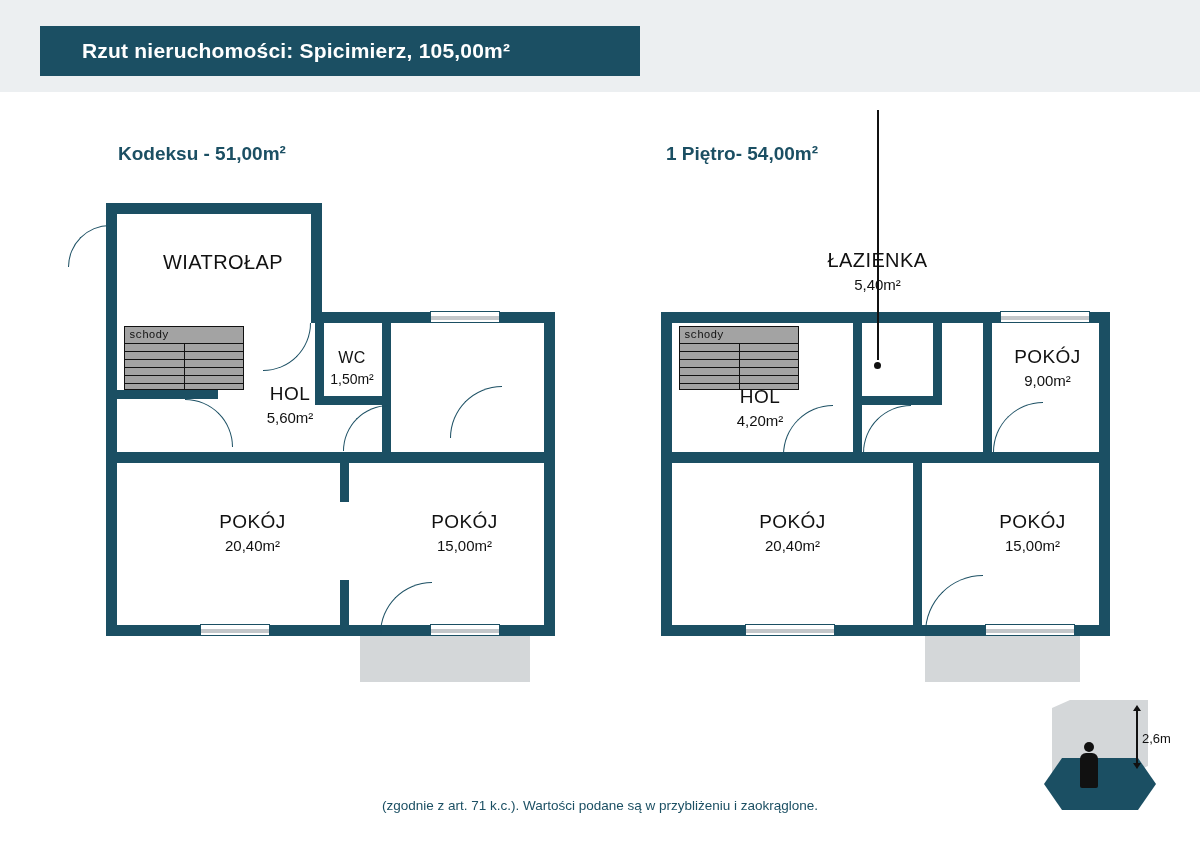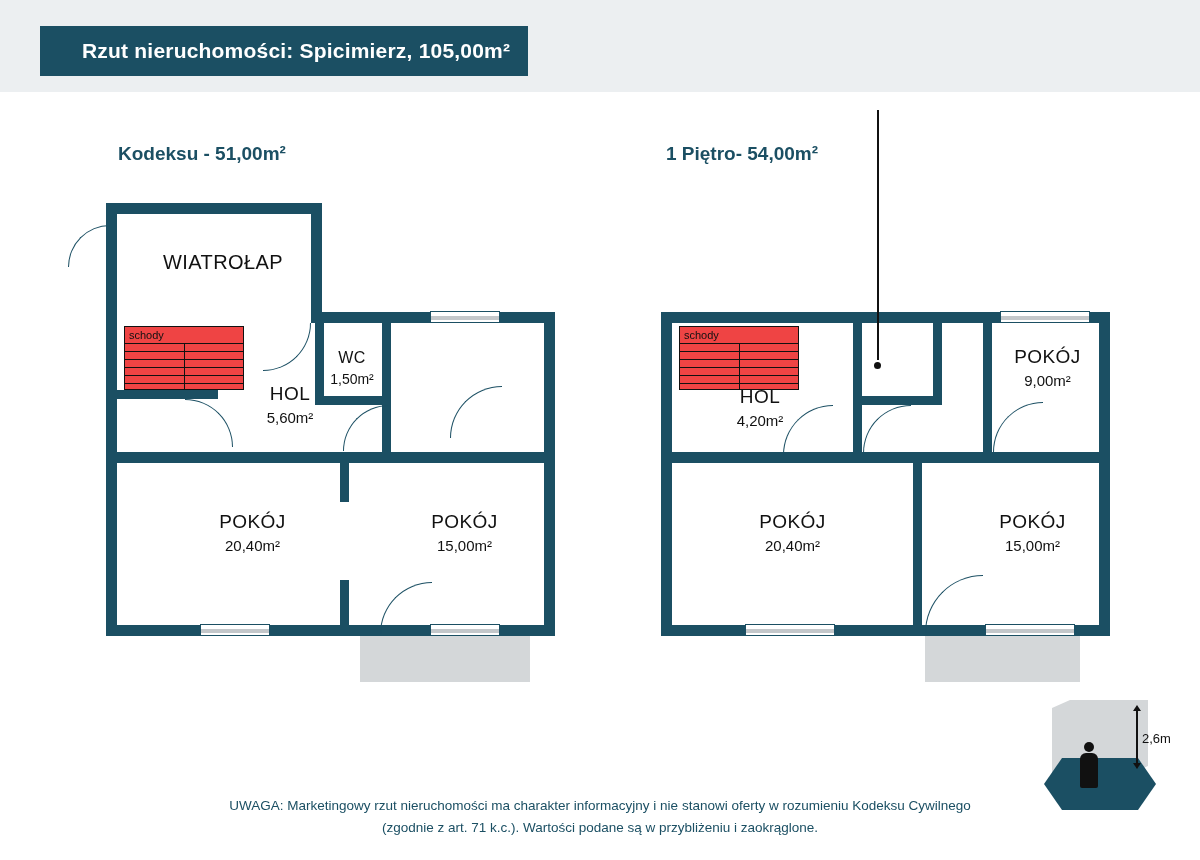--- a/index.html
+++ b/index.html
@@ -17,21 +17,21 @@
   
   .top-band {
     position: absolute;
     left: 0; top: 0;
     width: 1200px; height: 92px;
     background: #eceff1;
   }
   .title-box {
     position: absolute;
     left: 40px; top: 26px;
-    width: 488px; height: 50px;
+    width: 600px; height: 50px;
     background: #1b4f63;
     display: flex;
     align-items: center;
   }
   .title-box span {
     color: #ffffff;
     font-size: 21px;
     font-weight: bold;
     padding-left: 42px;
     letter-spacing: 0.2px;
@@ -106,22 +106,23 @@
     border: 1.5px solid #1b4f63;
     background: transparent;
   }
   .door.br { border-top: none; border-left: none; border-bottom-right-radius: 100%; }
   .door.tr { border-bottom: none; border-left: none; border-top-right-radius: 100%; }
   .door.tl { border-bottom: none; border-right: none; border-top-left-radius: 100%; }
 
   
   .stairs {
     position: absolute;
-    background: #ef4444;
+    background: #a3a3a3;
     border: 1.5px solid #111111;
+    font-family: Liberation Mono, monospace;
   }
   .stairs .lbl {
     position: absolute;
     left: 4px; top: 2px;
     font-size: 11px;
     color: #111111;
   }
   .stairs .step {
     position: absolute;
     left: 0; right: 0;
@@ -326,20 +327,24 @@
 
   <div class="dot" style="left:219px; top:172px;"></div>
 
   <div class="leader" style="left:222px; top:-80px; height:250px;"></div>
 
   <div class="door tl" style="left:128px; top:215px; width:50px; height:50px;"></div>
   <div class="door tl" style="left:208px; top:215px; width:48px; height:48px;"></div>
   <div class="door tl" style="left:338px; top:212px; width:50px; height:50px;"></div>
   <div class="door tl" style="left:270px; top:385px; width:58px; height:58px;"></div>
 
+  <div class="room-label big" style="left:145px; top:58px; width:155px;">
+    <span class="nm">ŁAZIENKA</span>
+    <span class="ar">5,40m²</span>
+  </div>
   <div class="room-label" style="left:45px; top:195px; width:120px;">
     <span class="nm">HOL</span>
     <span class="ar">4,20m²</span>
   </div>
   <div class="room-label" style="left:330px; top:155px; width:125px;">
     <span class="nm">POKÓJ</span>
     <span class="ar">9,00m²</span>
   </div>
   <div class="room-label" style="left:70px; top:320px; width:135px;">
     <span class="nm">POKÓJ</span>
@@ -356,15 +361,14 @@
   <div class="badge-floor"></div>
   <div class="badge-person">
     <div class="head"></div>
     <div class="body"></div>
   </div>
   <div class="badge-arrow"></div>
 </div>
 <div id="height-label">2,6m</div>
 
 <div id="disclaimer">
-  <div>UWAGA: Marketingowy rzut nieruchomości ma charakter informacyjny i nie stanowi oferty w rozumieniu Kodeksu Cywilnego</div>
   <div>(zgodnie z art. 71 k.c.). Wartości podane są w przybliżeniu i zaokrąglone.</div>
 </div>
 
 </body></html>

